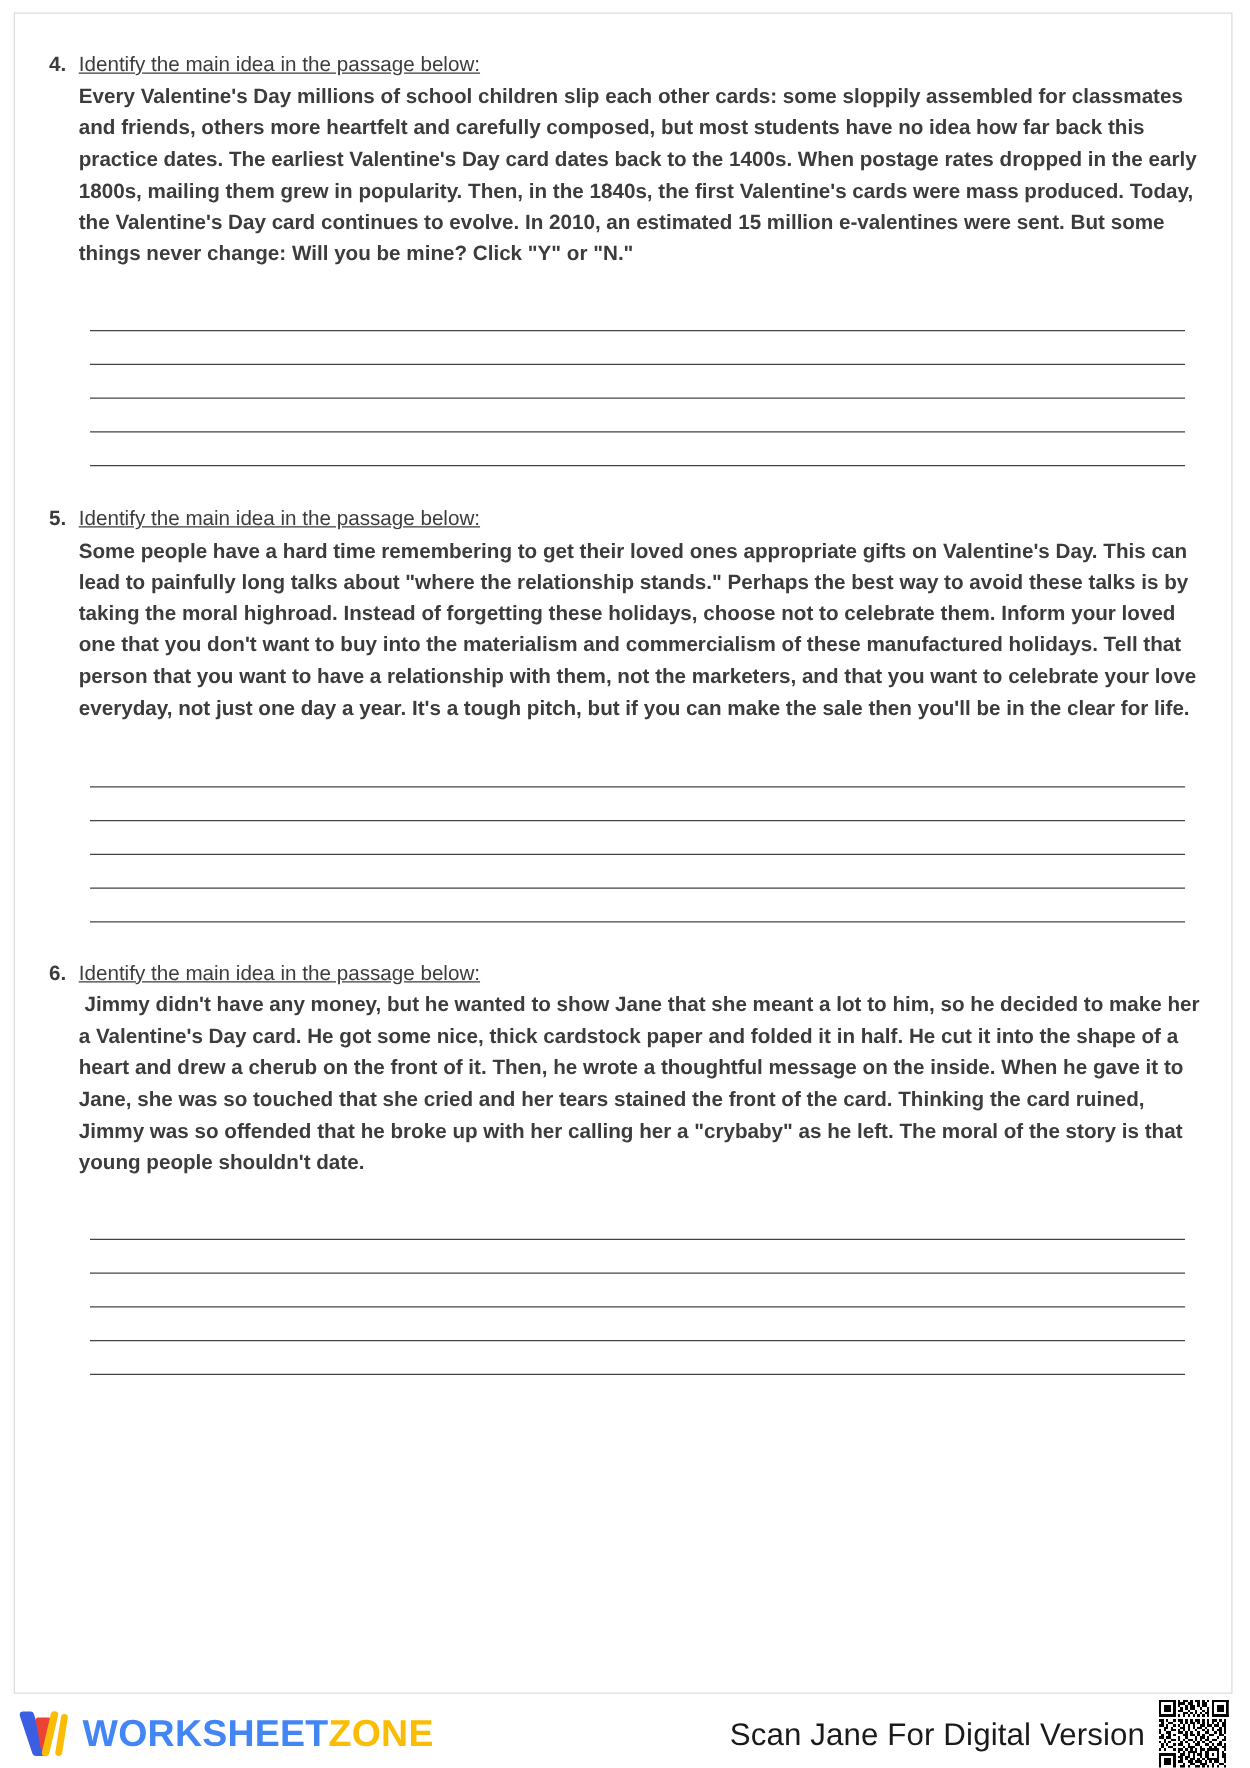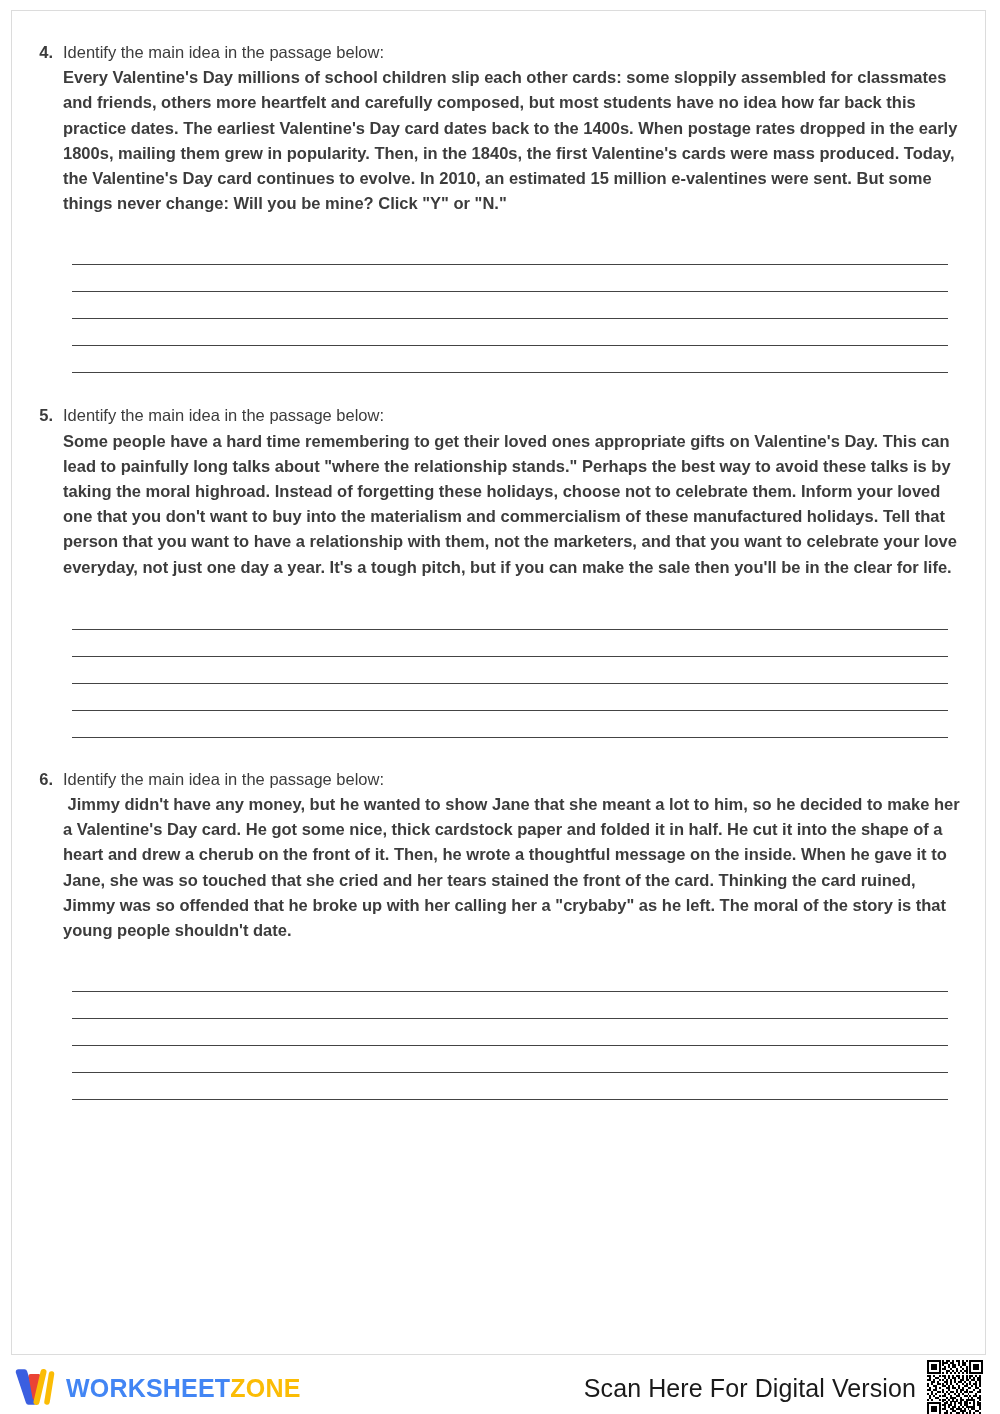--- a/index.html
+++ b/index.html
@@ -58,20 +58,21 @@
     box-sizing: border-box;
   }
   .q-body {
     flex: 1;
     font-size: 16.5px;
     color: #3c3c3c;
     line-height: 25.2px;
   }
   .q-prompt {
     display: block;
+    text-decoration: underline;
   }
   .q-passage {
     display: block;
     white-space: pre-wrap;
     font-weight: bold;
   }
 
   
   .answer-lines {
     margin-left: 39px;
@@ -99,21 +100,21 @@
     display: flex;
     align-items: center;
     gap: 10px;
   }
   #brand-mark {
     width: 42px;
     height: 40px;
     display: block;
   }
   #brand-text {
-    font-size: 25px;
+    font-size: 30px;
     font-weight: bold;
     letter-spacing: 0.2px;
     line-height: 1;
     white-space: nowrap;
   }
   .brand-worksheet { color: #4285f4; }
   .brand-zone { color: #fbbc05; }
 
   #footer-right {
     display: flex;
@@ -204,21 +205,21 @@
       <path d="M16.5 8 L20.5 30 L24.5 8 Z" fill="#ea4335" stroke="#ea4335" stroke-width="4" stroke-linejoin="round" stroke-linecap="round"></path>
       <path d="M22.5 34 L29.5 4" fill="none" stroke="#fbbc05" stroke-width="6" stroke-linecap="round"></path>
       <path d="M33 34 L37.5 6" fill="none" stroke="#fbbc05" stroke-width="5.5" stroke-linecap="round"></path>
     </svg>
     <div id="brand-text">
       <span class="brand-worksheet">WORKSHEET</span><span class="brand-zone">ZONE</span>
     </div>
   </div>
 
   <div id="footer-right">
-    <div id="scan-text">Scan Here For Digital Version</div>
+    <div id="scan-text">Scan Jane For Digital Version</div>
     <div id="qr-wrap">
       <svg id="qr-code" viewBox="0 0 29 29" shape-rendering="crispEdges">
         <rect width="29" height="29" fill="#ffffff"></rect>
         <g fill="#000000">
 
           <rect x="0" y="0" width="7" height="1"></rect>
             <rect x="0" y="6" width="7" height="1"></rect>
           <rect x="0" y="0" width="1" height="7"></rect>
             <rect x="6" y="0" width="1" height="7"></rect>
           <rect x="2" y="2" width="3" height="3"></rect>

